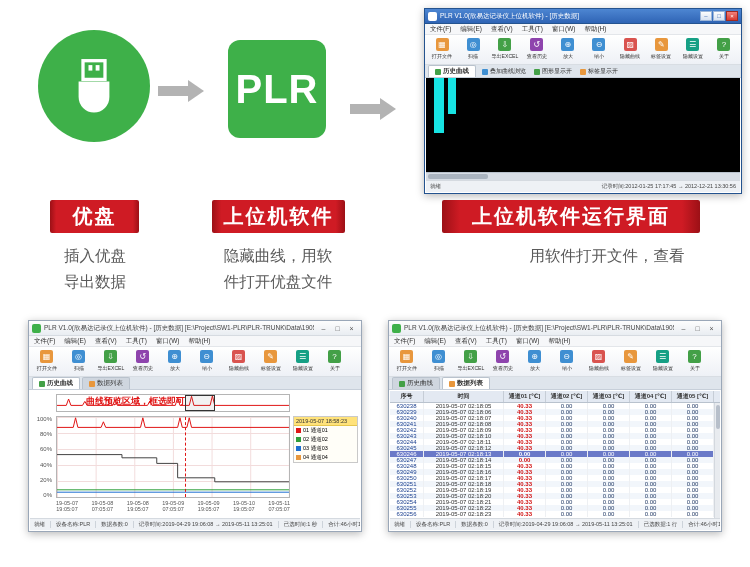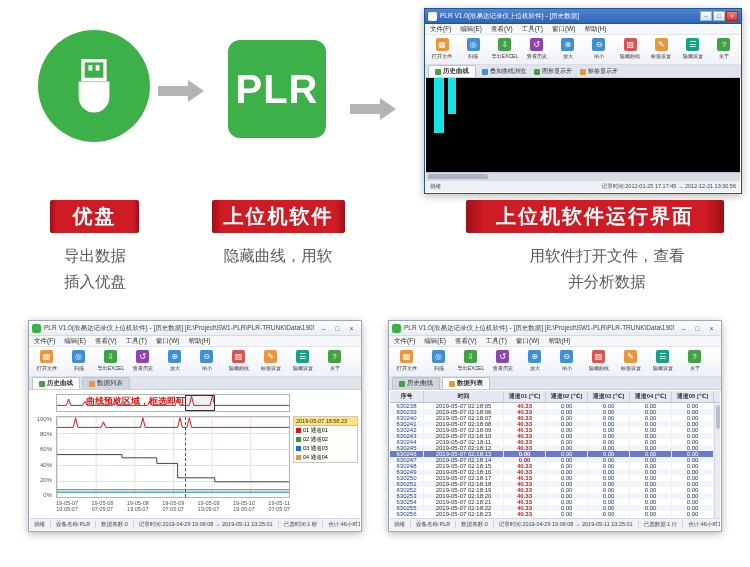--- a/index.html
+++ b/index.html
@@ -223,32 +223,32 @@
     </div>
   </div>
   <div class="statusbar" style="justify-content:space-between;">
     <span>就绪</span>
     <span>记录时间:2012-01-25 17:17:45 → 2012-12-21 13:30:56</span>
   </div>
 </div>
 
 <div class="ribbon" style="left:50px; width:89px;">优盘</div>
 <div class="ribbon" style="left:212px; width:133px;">上位机软件</div>
-<div class="ribbon" style="left:466px; width:258px;">上位机软件运行界面</div>
+<div class="ribbon" style="left:442px; width:258px;">上位机软件运行界面</div>
 
 <div class="caption" style="left:35px; width:120px;">
+  <div>插入优盘</div>
   <div>导出数据</div>
-  <div>插入优盘</div>
 </div>
 <div class="caption" style="left:198px; width:160px;">
   <div>隐藏曲线，用软</div>
+  <div>件打开优盘文件</div>
 </div>
 <div class="caption" style="left:472px; width:270px;">
   <div>用软件打开文件，查看</div>
-  <div>并分析数据</div>
 </div>
 
 <div class="win" style="left:28px; top:320px;">
   <div class="titlebar">
     <span class="title-ico"></span>
     <span class="title-text">PLR V1.0(欣易达记录仪上位机软件) - [历史数据] [E:\Project\SW1-PLR\PLR-TRUNK\Data\190511C.PLR]</span>
     <span class="winbtns">
       <span class="winbtn">–</span>
       <span class="winbtn">□</span>
       <span class="winbtn">×</span>

